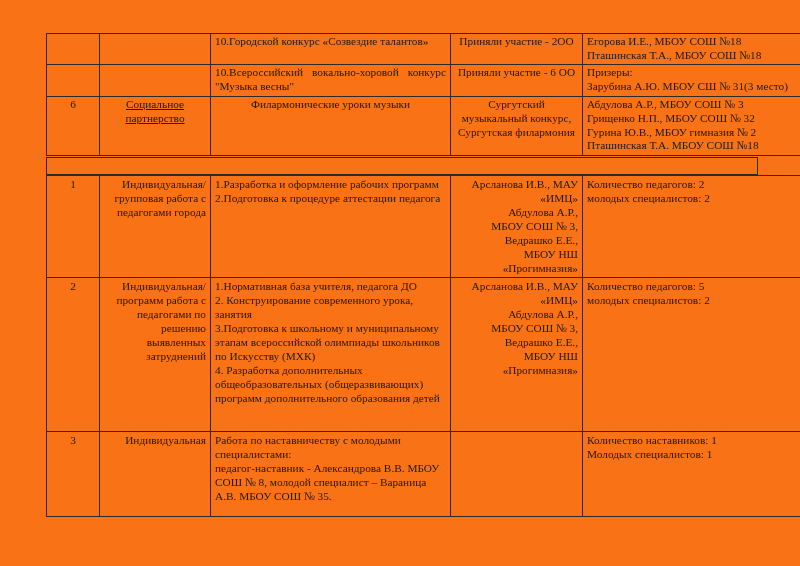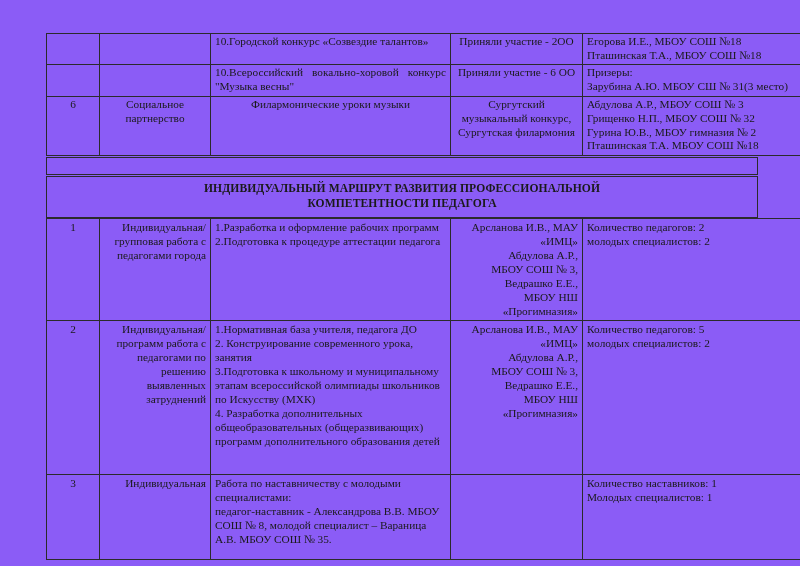--- a/index.html
+++ b/index.html
@@ -11,21 +11,21 @@
     width: 800px;
     height: 566px;
     font-family: "Liberation Serif", "DejaVu Serif", serif;
     color: #1a1a1a;
     overflow: hidden;
   }
   .page {
     position: relative;
     width: 800px;
     height: 566px;
-    background: #8b5cf6;
+    background: #f97316;
     box-sizing: border-box;
   }
   .sheet {
     position: absolute;
     left: 46px;
     top: 33px;
     width: 712px;
   }
   table.doc {
     border-collapse: collapse;
@@ -34,21 +34,21 @@
   }
   table.doc td {
     border: 1px solid #2b2b2b;
     vertical-align: top;
     padding: 1px 4px 2px 4px;
     font-size: 11.3px;
     line-height: 1.21;
     word-wrap: break-word;
   }
   .c-num   { width: 44px;  text-align: center; }
-  .c-dir   { width: 102px; text-align: center; }
+  .c-dir   { width: 102px; text-align: center; text-decoration: underline; }
   .c-act   { width: 231px; text-align: center; }
   .c-part  { width: 123px; text-align: center; font-family: Liberation Serif, serif; }
   .c-res   { width: 212px; text-align: left; }
 
   .justify { text-align: justify; text-justify: inter-word; }
   .center  { text-align: center; }
 
   .spacer-table {
     border-collapse: collapse;
     table-layout: fixed;
@@ -146,30 +146,20 @@
     </table>
 
     <table class="spacer-table">
       <tbody>
         <tr>
           <td></td>
         </tr>
       </tbody>
     </table>
 
-    <table class="title-table">
-      <tbody>
-        <tr>
-          <td>
-            <span>ИНДИВИДУАЛЬНЫЙ МАРШРУТ РАЗВИТИЯ ПРОФЕССИОНАЛЬНОЙ</span><br>
-            <span>КОМПЕТЕНТНОСТИ ПЕДАГОГА</span>
-          </td>
-        </tr>
-      </tbody>
-    </table>
 
     <table class="imr-table">
       <tbody>
         <tr class="r1">
           <td class="i-num">1</td>
           <td class="i-form">Индивидуальная/групповая работа с педагогами города</td>
           <td class="i-cont justify nowrapish">1.Разработка и оформление рабочих программ
 2.Подготовка к процедуре аттестации педагога</td>
           <td class="i-who center nowrapish">Арсланова И.В., МАУ «ИМЦ»
 Абдулова А.Р.,

